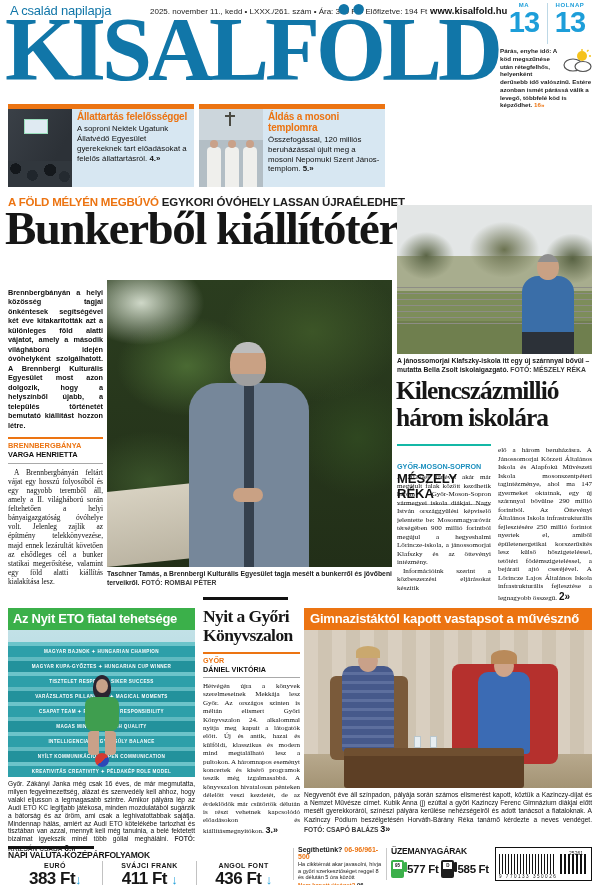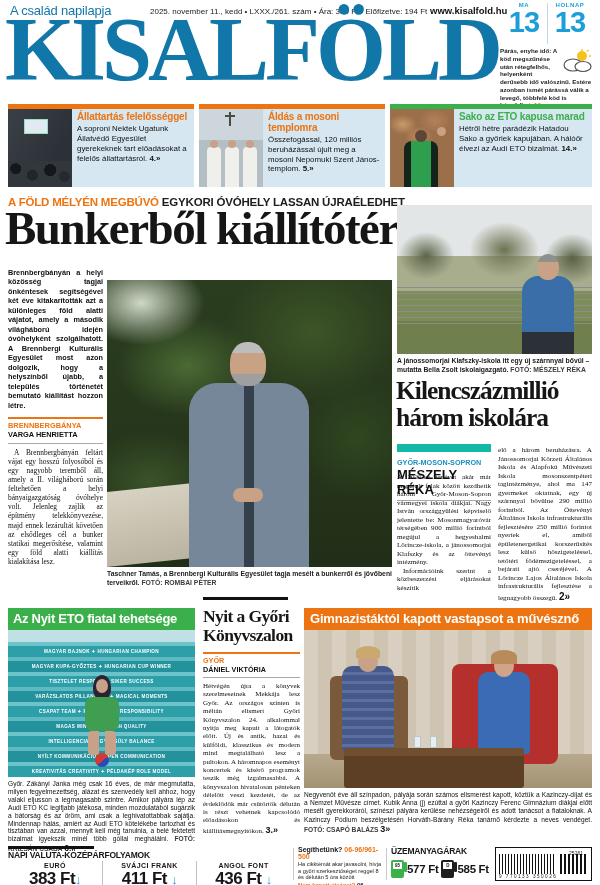--- a/index.html
+++ b/index.html
@@ -55,21 +55,21 @@
            radial-gradient(14px 10px at 45% 35%,#c08a5e,transparent),#9c6f4b}
   .ph-eto3 .kit{position:absolute;left:14px;bottom:0;width:34px;height:46px;border-radius:8px 8px 0 0;
       background:linear-gradient(90deg,#15241a 0 22%,#2e9e4f 22% 78%,#15241a 78%)}
   .ph-eto3 .kit::before{content:"";position:absolute;top:-11px;left:11px;width:12px;height:12px;border-radius:50%;background:#5d4636}
   .ph-eto3 .hand{position:absolute;right:8px;top:18px;width:9px;height:9px;border-radius:50%;background:#caa181}
 
   
   .kicker{left:8px;top:196px;font-size:11.5px;font-weight:bold;letter-spacing:-0.2px;white-space:nowrap}
   .kicker .hl{color:var(--orange)} .kicker .rest{color:#1d1d1d}
   .mainhead{left:5px;top:205px;width:592px;font-weight:bold;font-size:47px;letter-spacing:-1.5px;color:var(--ink);line-height:1}
-  .leftcol{left:8px;top:268px;width:95px;height:312px;overflow:hidden}
+  .leftcol{left:8px;top:288px;width:95px;height:312px;overflow:hidden}
   .lead{font-size:7.3px;font-weight:bold;line-height:1.3;text-align:justify;color:#0f0f0f}
   .serieshead{margin-top:7px;border-top:2px solid var(--orange);padding-top:2px;font-size:7.4px;font-weight:bold;color:var(--orange)}
   .author{font-size:7.4px;font-weight:bold;color:#0f0f0f;border-bottom:1px solid #a9a9a9;padding-bottom:4px;margin-bottom:4px}
   .bodytext{font-family:"Liberation Serif",serif;font-size:7.4px;line-height:1.22;text-align:justify;color:#0f0f0f}
   .bodytext .p2{text-indent:6px;margin-top:1px}
   .pref{font-weight:bold;font-family:"Liberation Sans",sans-serif;font-size:9px}
 
   .photo{overflow:hidden;position:absolute}
   .photo-main{left:107px;top:280px;width:285px;height:287px;
      background:radial-gradient(90px 60px at 12% 8%,#cfd8c8,transparent 70%),
@@ -97,21 +97,21 @@
      radial-gradient(50px 40px at 55% 30%,#6b7250,transparent 70%),
      radial-gradient(40px 36px at 90% 36%,#596344,transparent 70%)}
   .ps-fence{position:absolute;left:0;right:0;top:52%;height:30%;
      background:repeating-linear-gradient(#0000 0 5px,#8d8d85 5px 6px)}
   .ps-man{position:absolute;right:18px;bottom:0;width:52px;height:78px;border-radius:16px 16px 0 0;
      background:linear-gradient(#3a6ea8 0 72%,#2c3138 72%)}
   .ps-man::before{content:"";position:absolute;top:-22px;left:15px;width:22px;height:26px;border-radius:50% 50% 45% 45%;
      background:linear-gradient(#8f8f8f 0 30%,#c9a184 30%)}
   .capschool{left:397px;top:357px;width:195px}
   .rhead{left:396px;top:377px;width:196px;font-weight:bold;font-size:25.5px;letter-spacing:-1px;line-height:1.07;color:var(--ink)}
-  .rkickwrap{left:397px;top:444px;width:94px;border-top:8px solid #14b8a6;padding-top:6px}
+  .rkickwrap{left:397px;top:444px;width:94px;border-top:2px solid #14b8a6;padding-top:16px}
   .rkicker{font-size:7.2px;font-weight:bold;color:#1b8fbe}
   .rauthor{font-size:13px;font-weight:bold;color:#0f0f0f;border-bottom:1px solid #a9a9a9;padding-bottom:3px}
   .rcol{font-family:"Liberation Serif",serif;font-size:7.1px;line-height:1.2;text-align:justify;color:#0f0f0f;overflow:hidden}
   .rcol1{left:397px;top:473px;width:94px;height:127px}
   .rcol2{left:498px;top:446px;width:94px;height:158px}
   .rcol .p2{text-indent:6px}
   .rref{font-weight:bold;font-family:"Liberation Sans",sans-serif;font-size:10px}
 
   
   .eto{left:8px;top:608px;width:187px}
@@ -255,33 +255,20 @@
         <div class="fig" style="left:26px"></div>
         <div class="fig" style="left:44px"></div>
       </div>
       <div class="ttext">
         <div class="ttitle" style="color:var(--orange)">Áldás a mosoni templomra</div>
         <div class="tpar"><span>Összefogással, 120 milliós beruházással újult meg a mosoni Nepomuki Szent János-templom. </span><span class="tref">5.»</span></div>
       </div>
     </div>
   </div>
 
-  <div class="abs teaser" style="left:390px;width:202px">
-    <div class="tbar" style="background:var(--green)"></div>
-    <div class="tbody">
-      <div class="tphoto ph-eto3">
-        <div class="kit"></div>
-        <div class="hand"></div>
-      </div>
-      <div class="ttext">
-        <div class="ttitle" style="color:var(--green)">Sako az ETO kapusa marad</div>
-        <div class="tpar"><span>Hétről hétre parádézik Hatadou Sako a győriek kapujában. A hálóőr élvezi az Audi ETO bizalmát. </span><span class="tref">14.»</span></div>
-      </div>
-    </div>
-  </div>
 
   <div class="abs kicker">
     <span class="hl">A FÖLD MÉLYÉN MEGBÚVÓ</span><span class="rest"> EGYKORI ÓVÓHELY LASSAN ÚJRAÉLEDHET</span>
   </div>
   <div class="abs mainhead serif">Bunkerből kiállítótér</div>
 
   <div class="abs leftcol">
     <div class="lead">Brennbergbányán a helyi közösség tagjai önkéntesek segítségével két éve kitakarították azt a különleges föld alatti vájatot, amely a második világháború idején óvóhelyként szolgálhatott. A Brennbergi Kulturális Egyesület most azon dolgozik, hogy a helyszínből újabb, a település történetét bemutató kiállítást hozzon létre.</div>
     <div class="serieshead">BRENNBERGBÁNYA</div>
     <div class="author">VARGA HENRIETTA</div>

